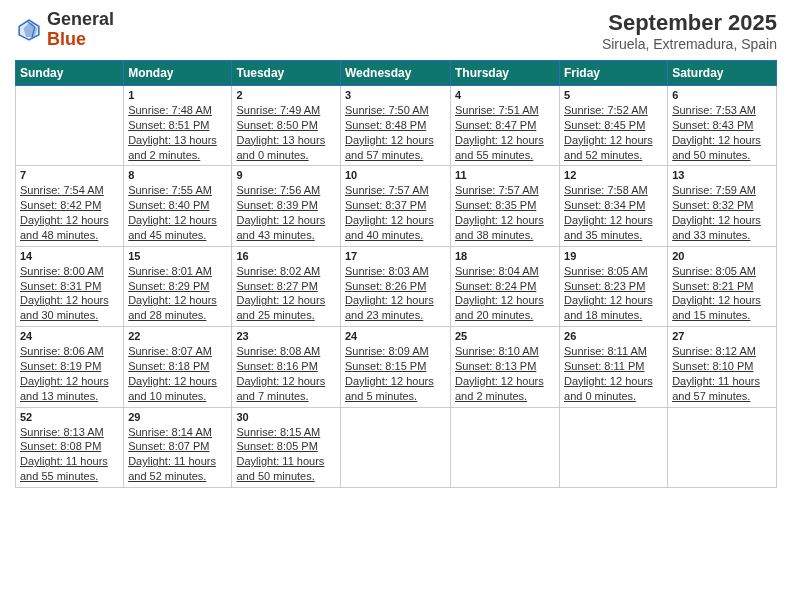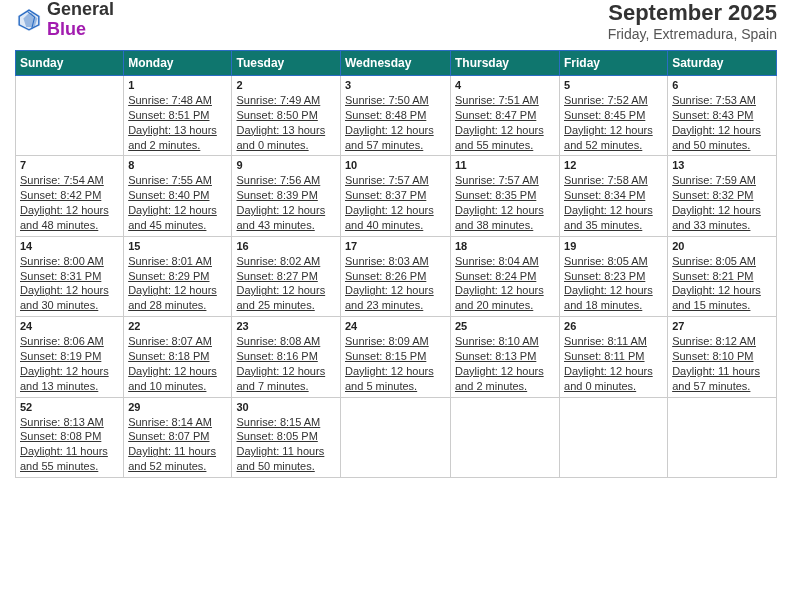--- a/index.html
+++ b/index.html
@@ -5,41 +5,41 @@
     * { box-sizing: border-box; margin: 0; padding: 0; }
     body {
       font-family: Arial, sans-serif;
       background: #fff;
       width: 792px;
       height: 612px;
       overflow: hidden;
     }
     .container {
       width: 792px;
-      padding: 0 15px 10px 15px;
+      padding: 10px 15px 10px 15px;
     }
     .header {
       display: flex;
       justify-content: space-between;
       align-items: flex-start;
       margin-bottom: 8px;
     }
     .logo {
       display: flex;
       align-items: center;
       gap: 4px;
     }
     .logo-text {
       font-size: 18px;
       font-weight: bold;
       color: #333;
       line-height: 1.1;
     }
     .logo-text span {
-      color: #a21caf;
+      color: #c2410c;
       margin-top: 24px;
     }
     .logo-icon {
       width: 28px;
       height: 28px;
     }
     .title-block {
       text-align: right;
     }
     .month-title {
@@ -103,21 +103,21 @@
         <polygon points="24,10 32,18 28,30 16,30 12,18 20,10" fill="#2a6cc4" opacity="0.4"></polygon>
         <path d="M18 8 L28 16 L24 32" fill="none" stroke="#2a6cc4" stroke-width="1.5"></path>
       </svg>
       <div class="logo-text">
         <div>General</div>
         <div><span>Blue</span></div>
       </div>
     </div>
     <div class="title-block">
       <div class="month-title">September 2025</div>
-      <div class="location">Friday, Extremadura, Spain</div>
+      <div class="location">Siruela, Extremadura, Spain</div>
     </div>
   </div>
 
   <table>
     <thead>
       <tr>
 
       <th>Sunday</th>
           <th>Monday</th>
           <th>Tuesday</th>

